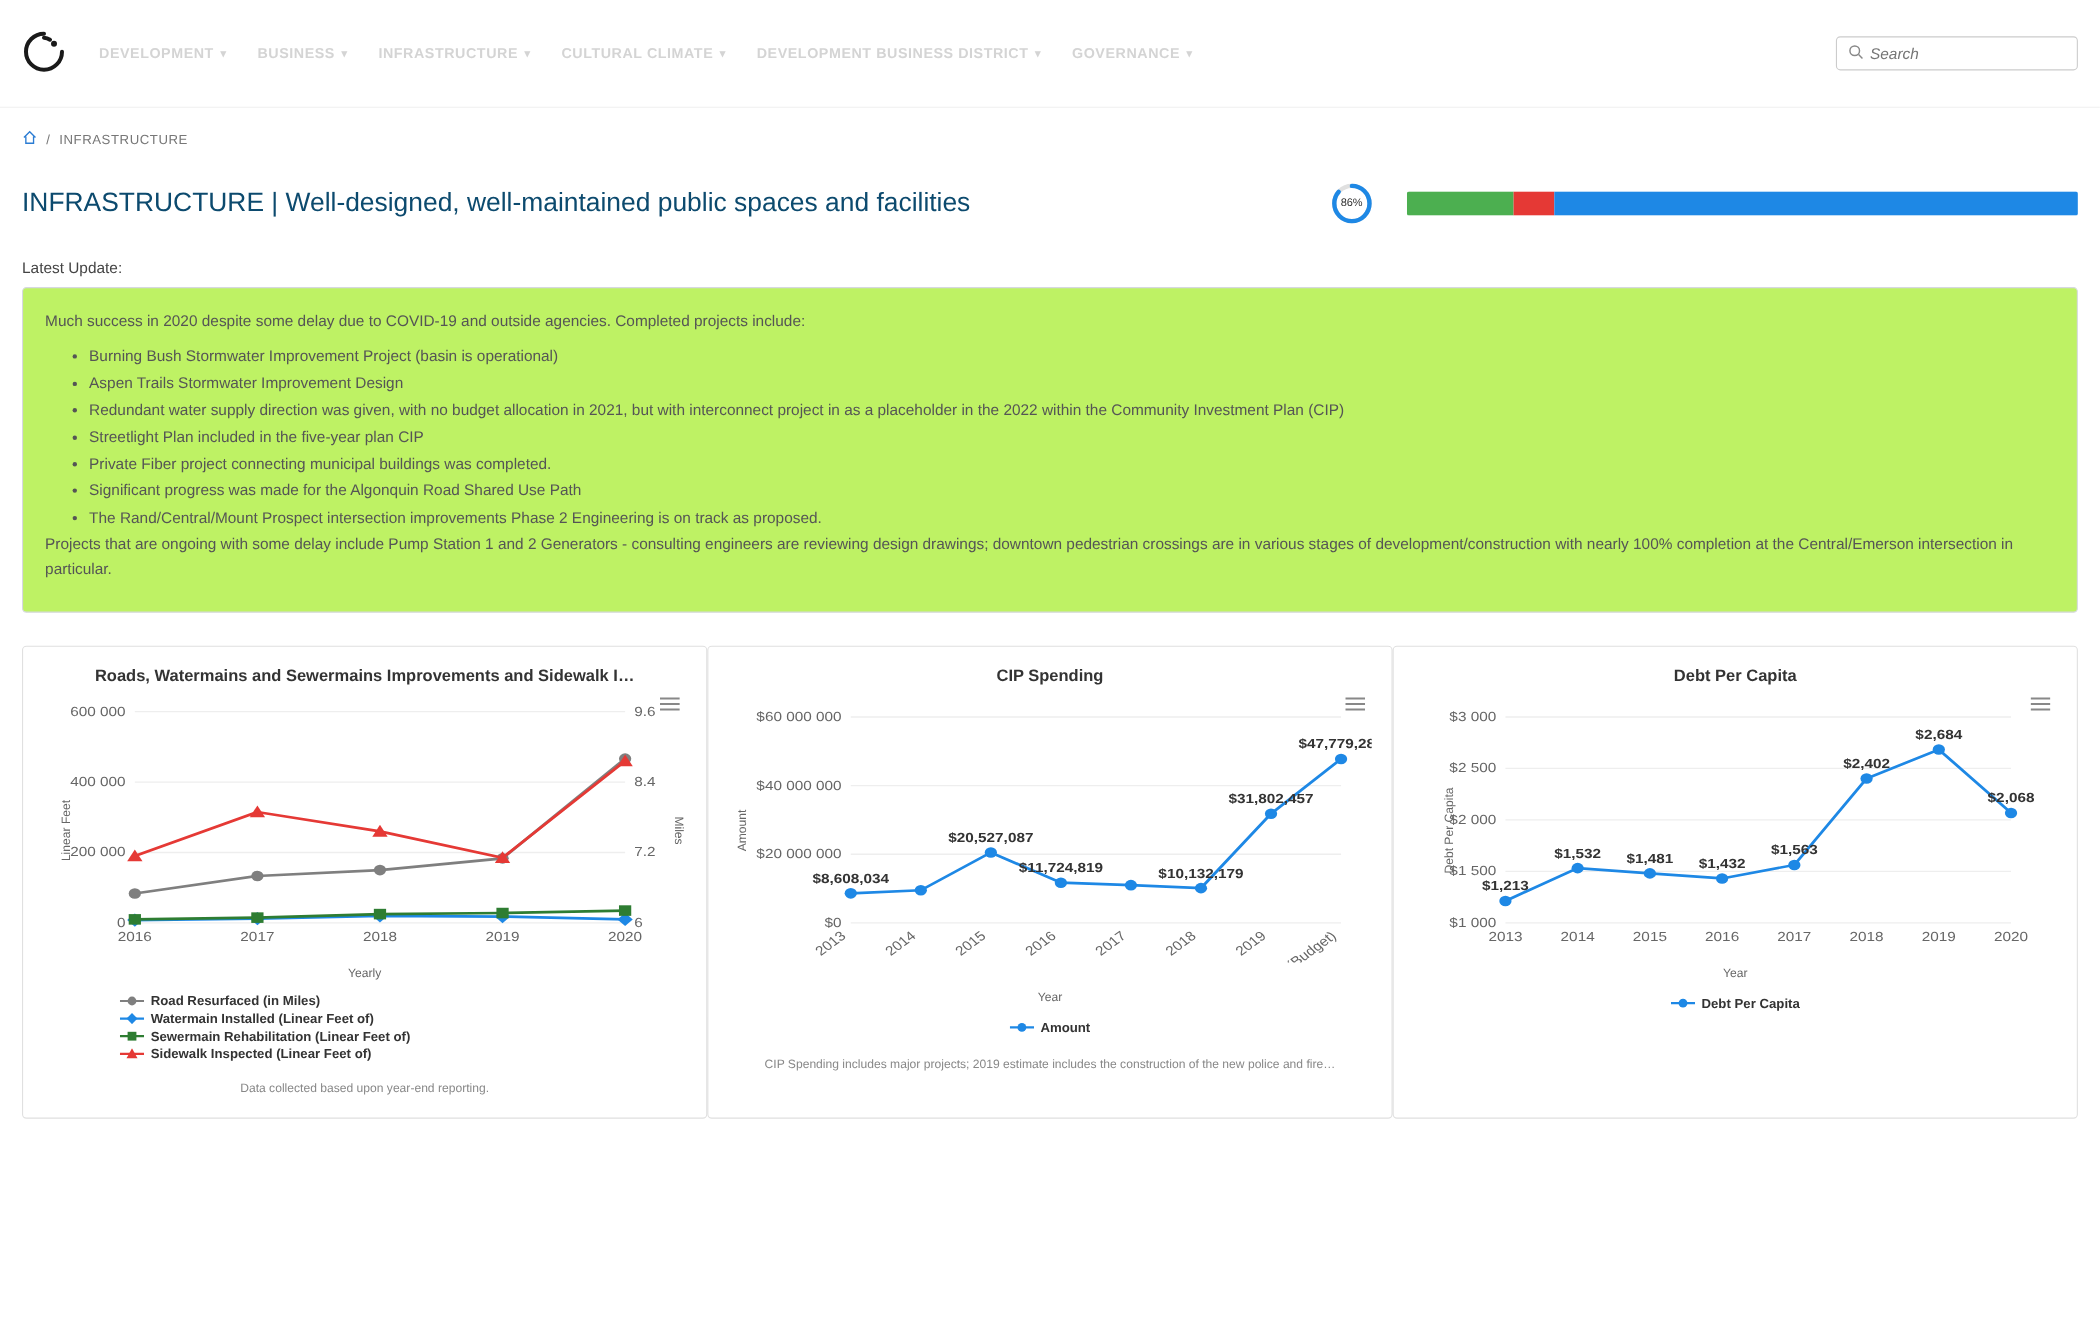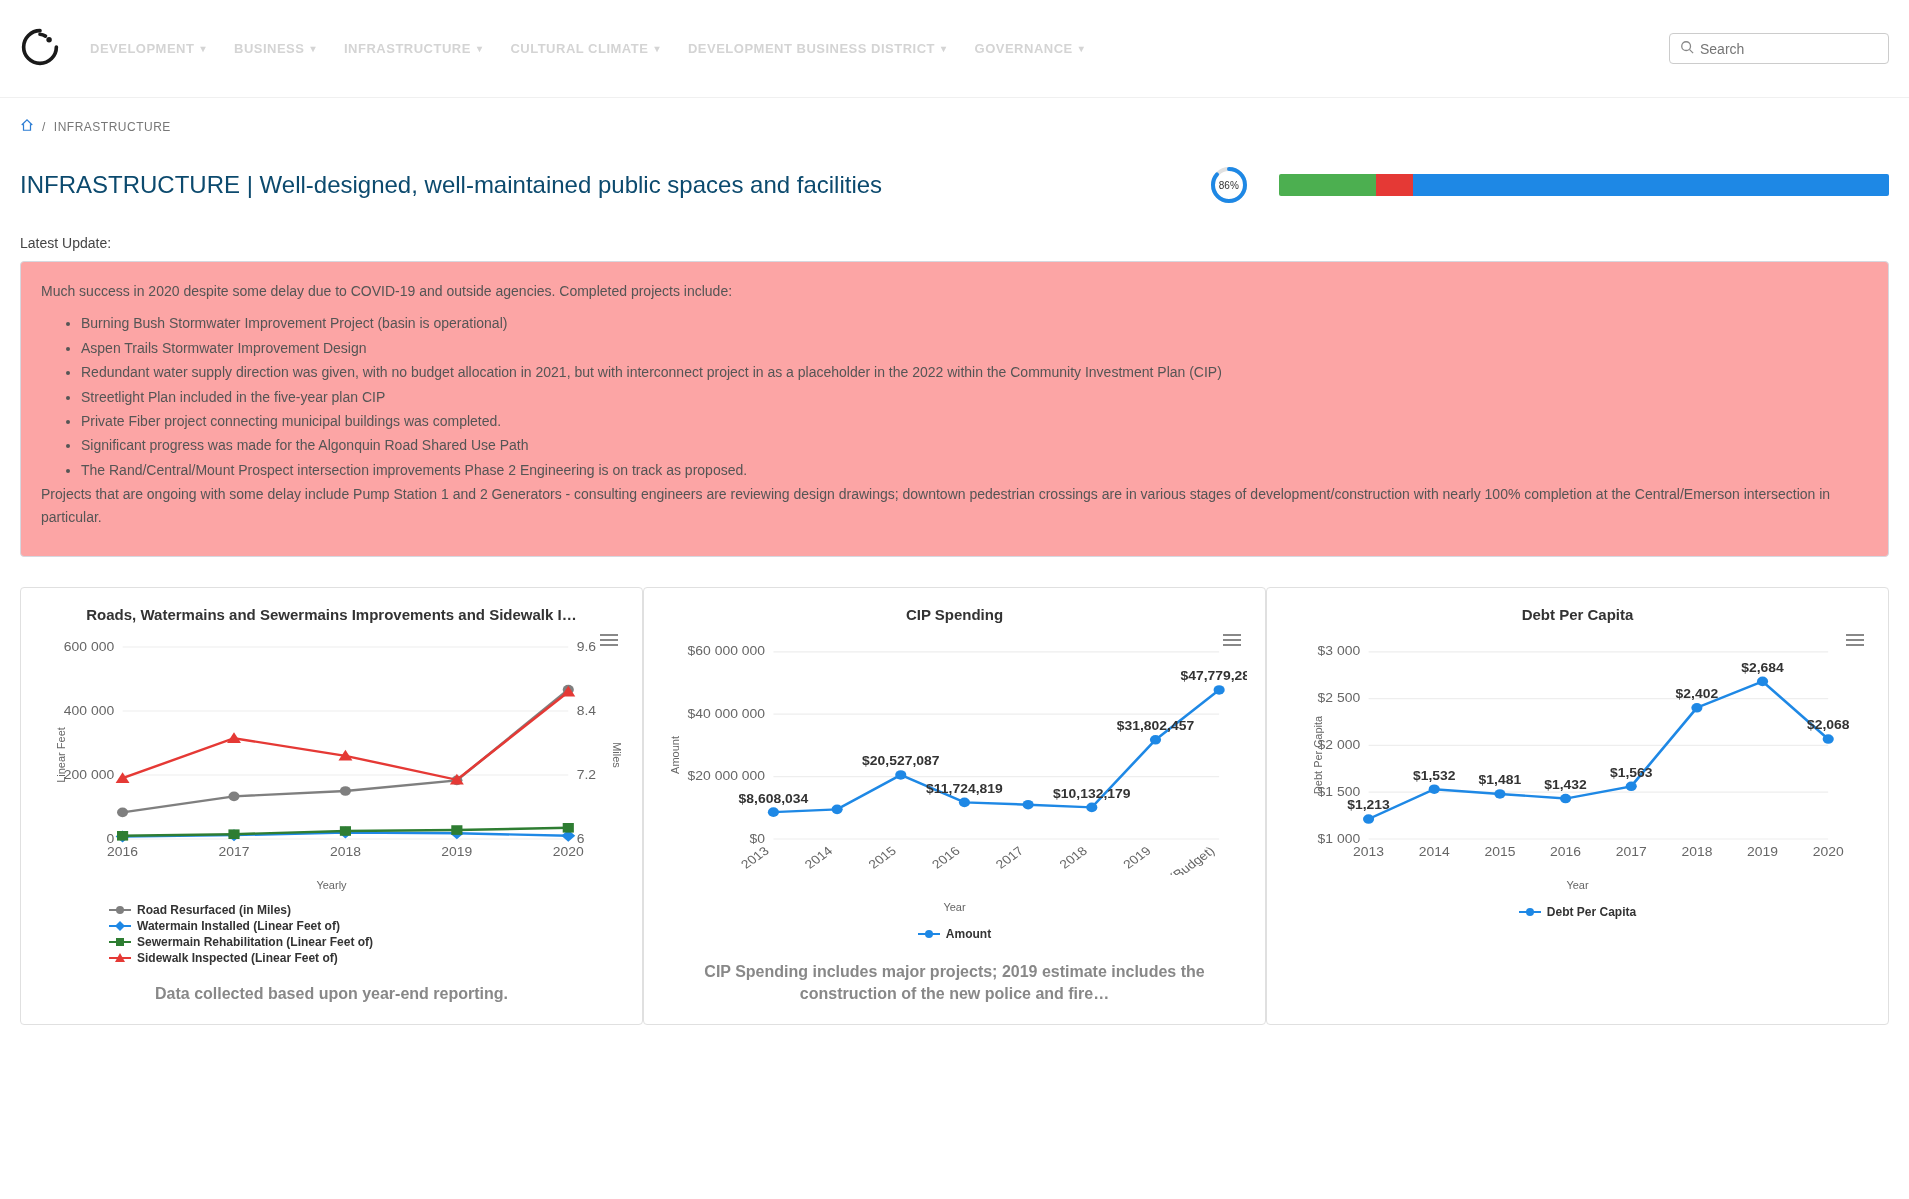--- a/index.html
+++ b/index.html
@@ -41,20 +41,21 @@
   border-radius: 4px;
   display: flex;
   align-items: center;
   padding: 6px 10px;
 }
 .search-wrap input {
   border: none;
   outline: none;
   flex: 1;
   font-size: 14px;
+  font-style: italic;
 }
 .search-icon { color: #888; margin-right: 6px; font-size: 14px; }
 
 .container { padding: 20px 20px 40px 20px; }
 .breadcrumb {
   display: flex;
   align-items: center;
   gap: 8px;
   color: #777;
   font-size: 12px;
@@ -93,21 +94,21 @@
   border-radius: 2px;
   overflow: hidden;
   min-width: 340px;
 }
 .status-seg { height: 100%; }
 
 .latest-label { font-size: 14px; color: #444; margin-bottom: 10px; }
 
 .update-box {
   border: 1px solid #d6d8e0;
-  background: #fca5a5;
+  background: #bef264;
   border-radius: 4px;
   padding: 18px 20px;
   color: #555;
   line-height: 1.6;
   margin-bottom: 30px;
 }
 .update-box p { margin-bottom: 10px; }
 .update-box ul { margin-left: 40px; }
 .update-box li { margin-bottom: 2px; }
 
@@ -146,25 +147,24 @@
   text-align: center;
 }
 .legend-item {
   display: inline-flex;
   align-items: center;
   gap: 6px;
   margin: 2px 8px;
 }
 .chart-footer {
   text-align: center;
-  font-size: 16px;
+  font-size: 11px;
   color: #888;
   margin-top: 18px;
   line-height: 1.4;
-  font-weight: bold;
 }
 .chart-footer.left { text-align: center; }
 .axis-label-y {
   position: absolute;
   left: -6px;
   top: 50%;
   transform: translateY(-50%) rotate(-90deg);
   transform-origin: center;
   font-size: 11px;
   color: #666;

